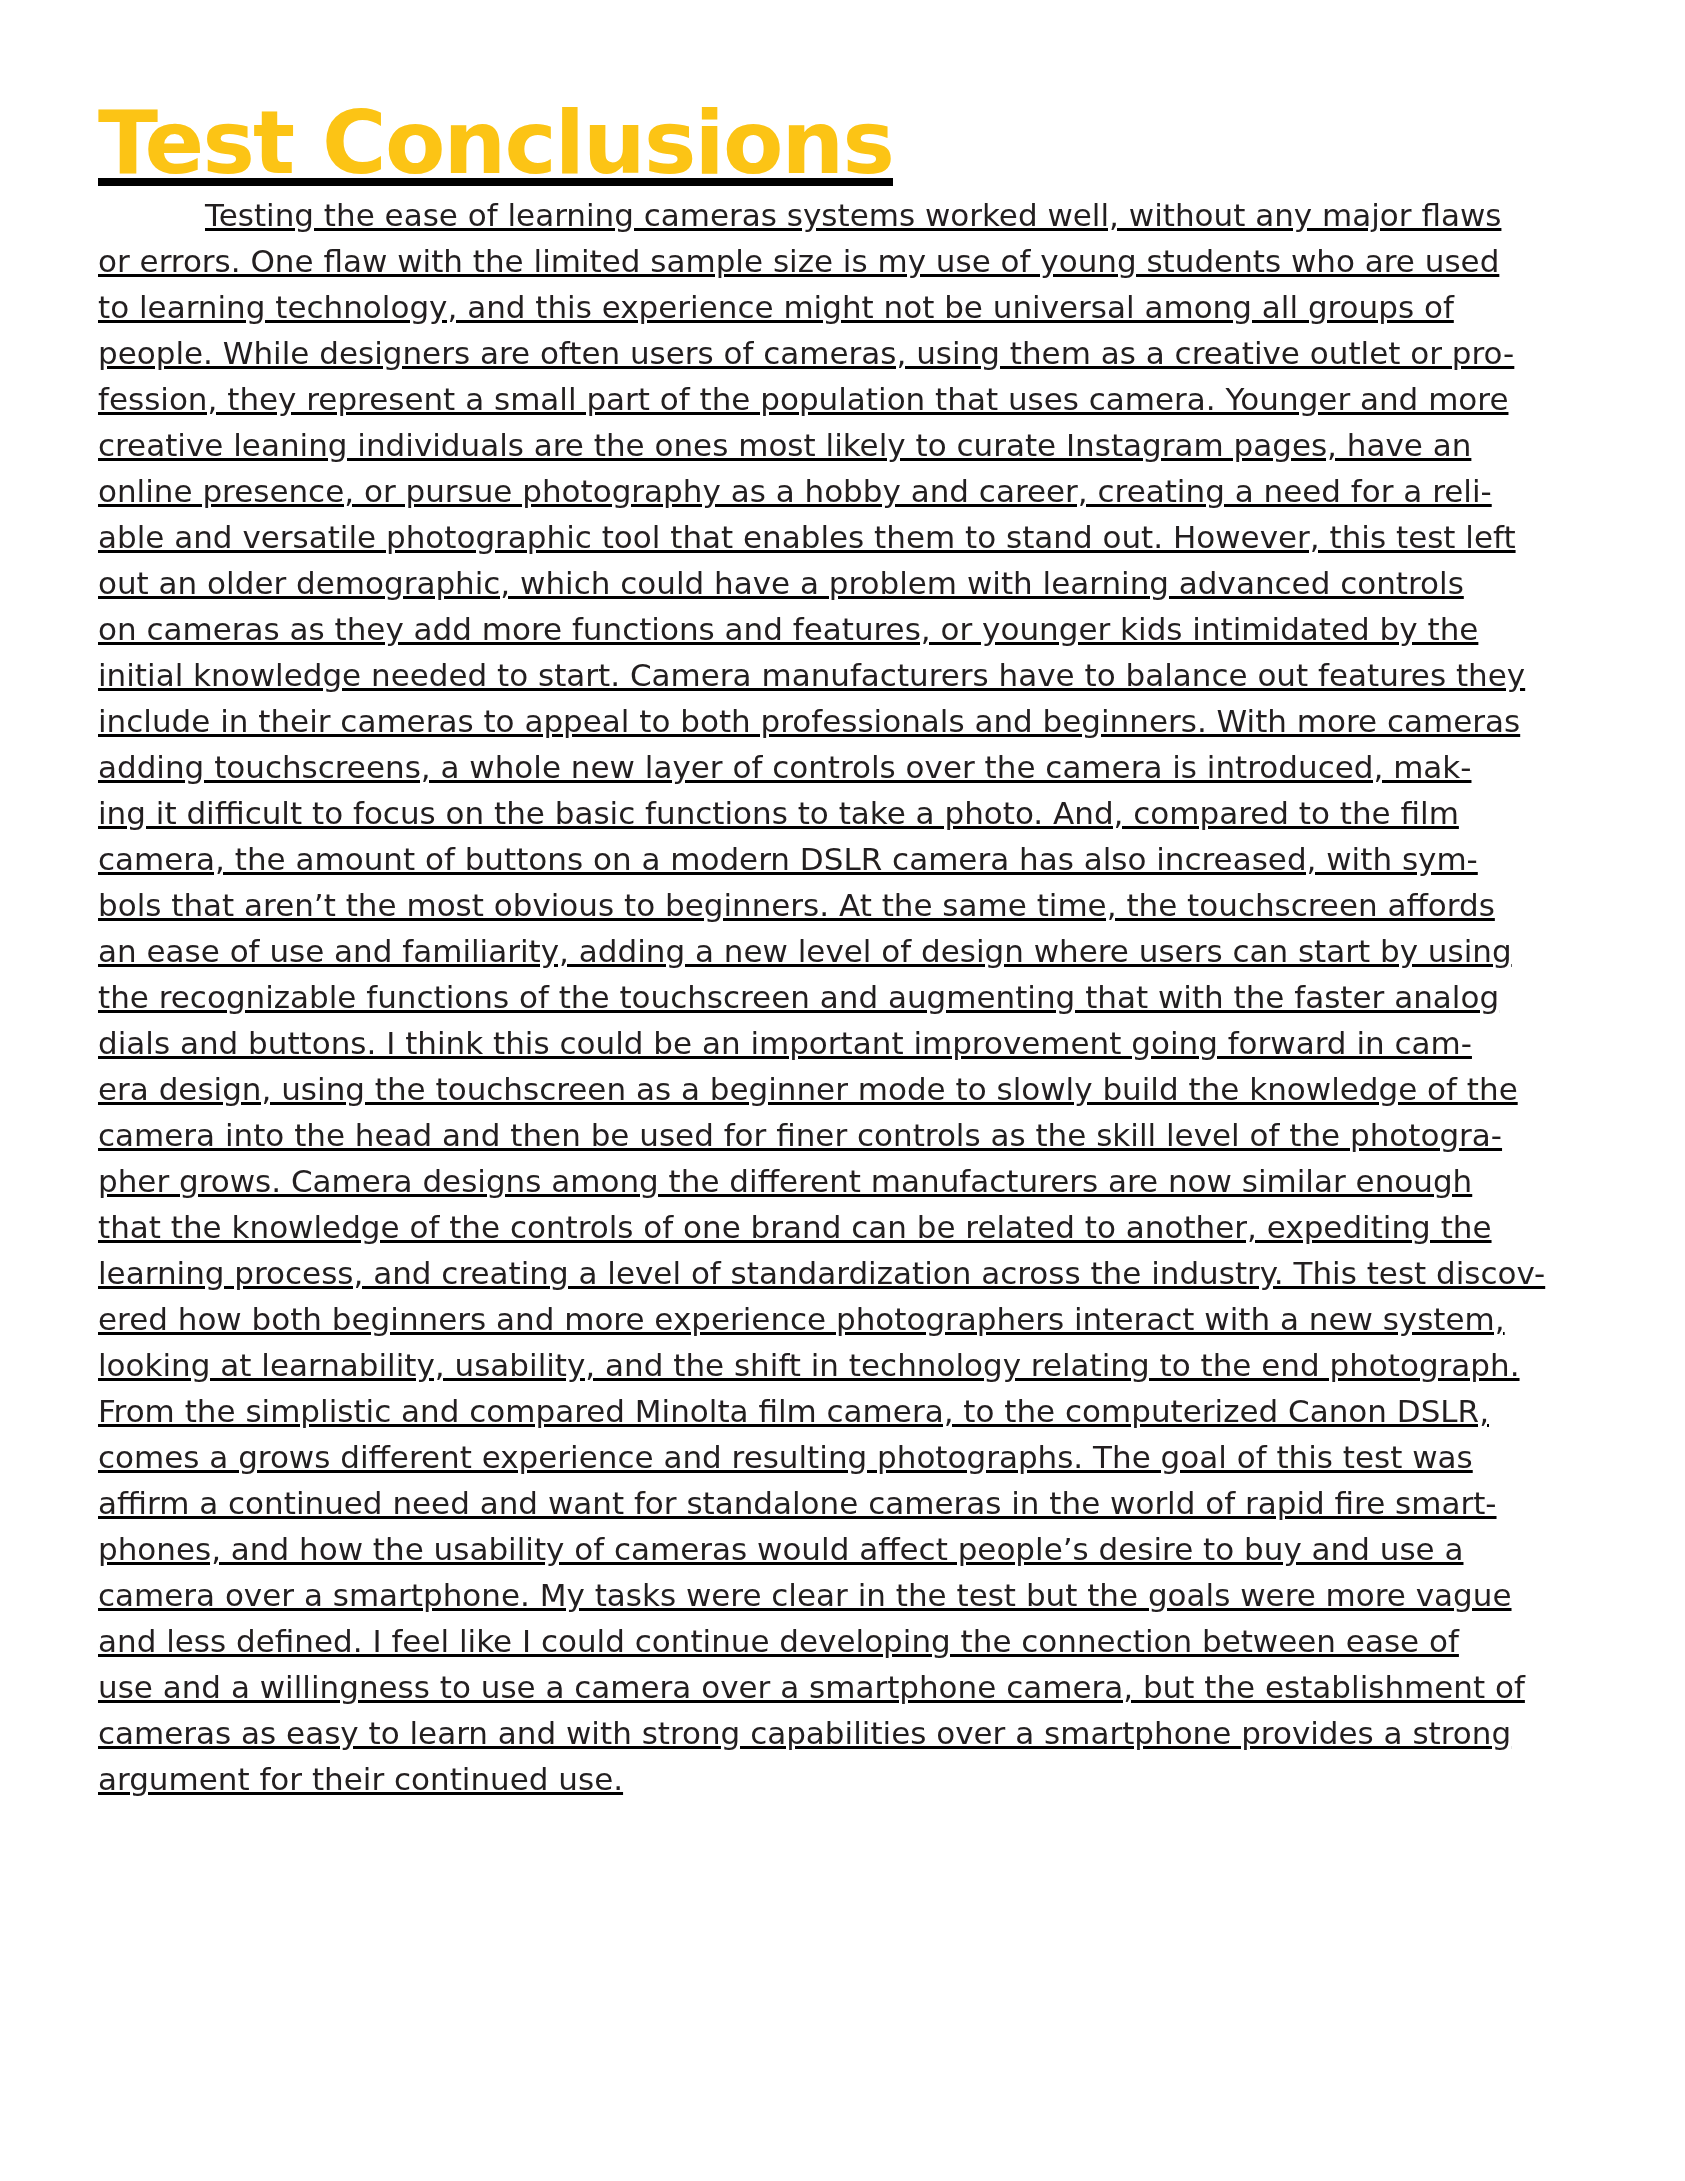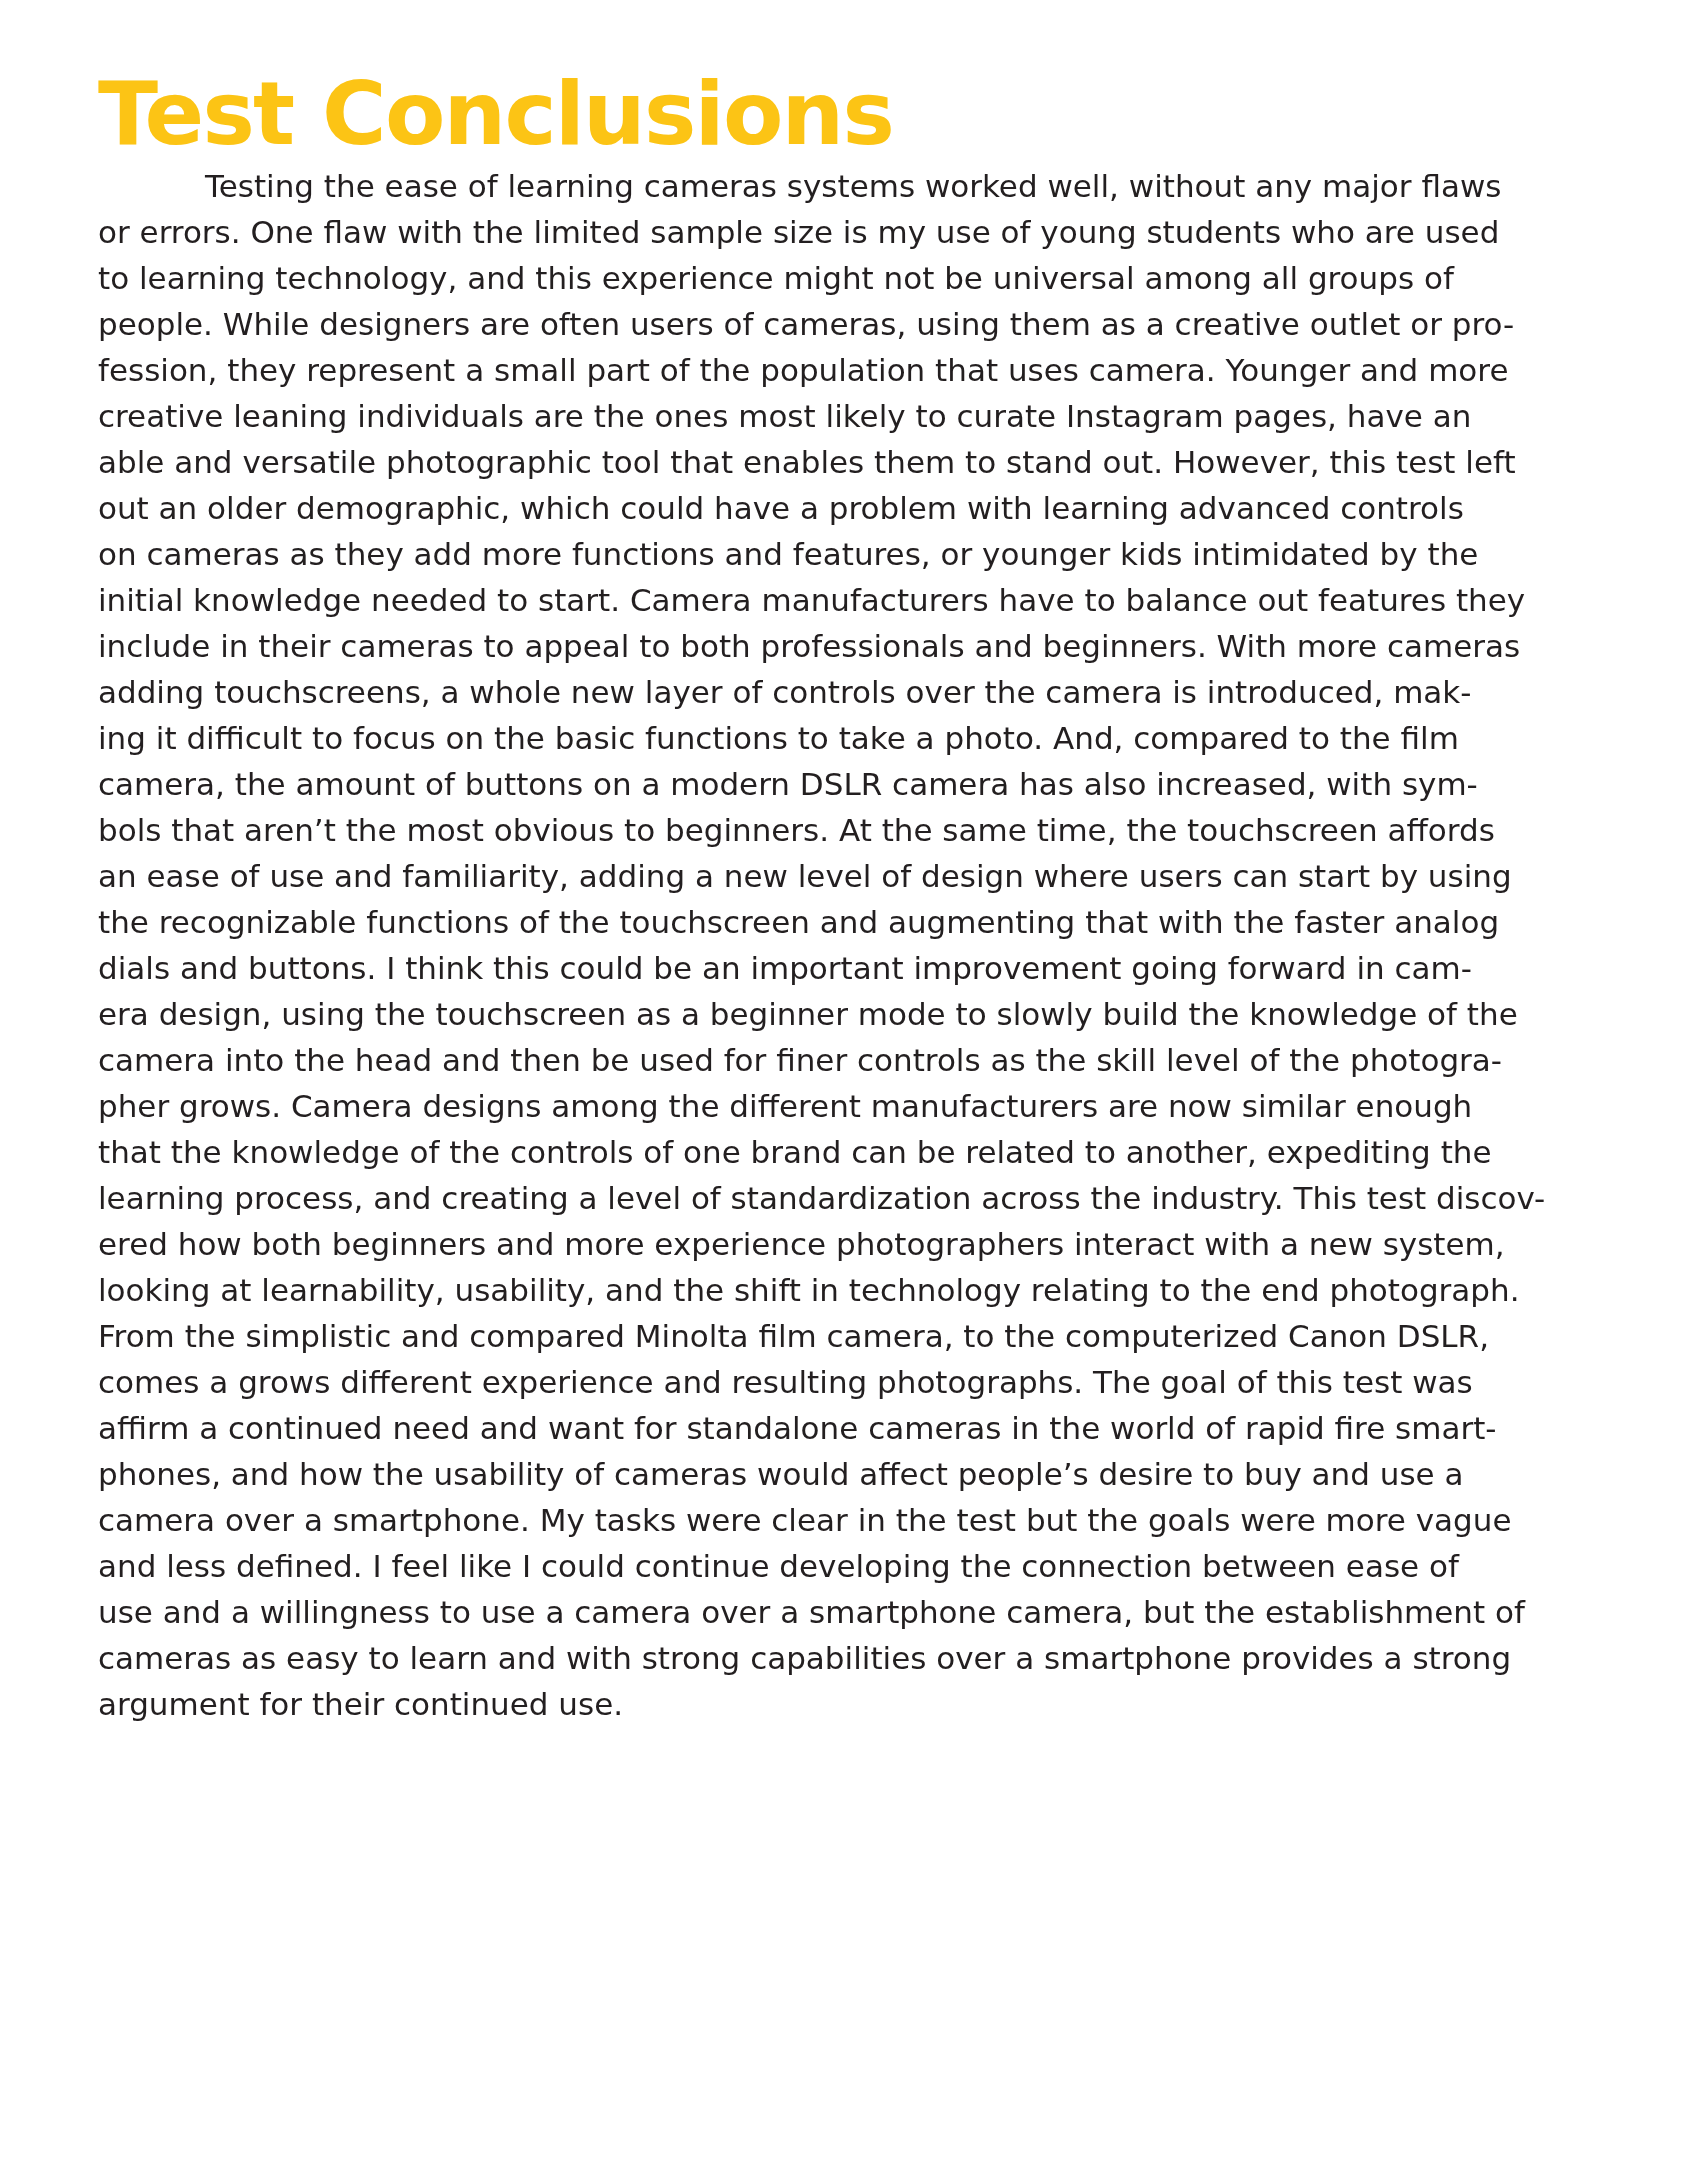--- a/index.html
+++ b/index.html
@@ -16,21 +16,22 @@
     width: 1685px;
     height: 2181px;
     background: var(--page-bg);
     font-family: "DejaVu Sans", sans-serif;
     overflow: hidden;
   }
   .page {
     position: relative;
     width: 1353px;
     height: 2181px;
-    padding: 66px 88px 0 98px;
+    padding: 95px 88px 0 98px;
+    text-decoration: underline;
   }
   .heading {
     margin: 0;
     font-size: 88px;
     line-height: 1.1;
     font-weight: bold;
     letter-spacing: -1.8px;
     color: var(--heading-color);
     font-family: "DejaVu Sans", sans-serif;
   }
@@ -55,20 +56,21 @@
   <h1 class="heading">Test Conclusions</h1>
 
   <div class="body-text">
 
   <div class="line">Testing the ease of learning cameras systems worked well, without any major flaws</div>
       <div class="line">or errors. One flaw with the limited sample size is my use of young students who are used</div>
       <div class="line">to learning technology, and this experience might not be universal among all groups of</div>
       <div class="line">people. While designers are often users of cameras, using them as a creative outlet or pro-</div>
       <div class="line">fession, they represent a small part of the population that uses camera. Younger and more</div>
       <div class="line">creative leaning individuals are the ones most likely to curate Instagram pages, have an</div>
+      <div class="line">online presence, or pursue photography as a hobby and career, creating a need for a reli-</div>
       <div class="line">able and versatile photographic tool that enables them to stand out. However, this test left</div>
       <div class="line">out an older demographic, which could have a problem with learning advanced controls</div>
       <div class="line">on cameras as they add more functions and features, or younger kids intimidated by the</div>
       <div class="line">initial knowledge needed to start. Camera manufacturers have to balance out features they</div>
       <div class="line">include in their cameras to appeal to both professionals and beginners. With more cameras</div>
       <div class="line">adding touchscreens, a whole new layer of controls over the camera is introduced, mak-</div>
       <div class="line">ing it difficult to focus on the basic functions to take a photo. And, compared to the film</div>
       <div class="line">camera, the amount of buttons on a modern DSLR camera has also increased, with sym-</div>
       <div class="line">bols that aren’t the most obvious to beginners. At the same time, the touchscreen affords</div>
       <div class="line">an ease of use and familiarity, adding a new level of design where users can start by using</div>

